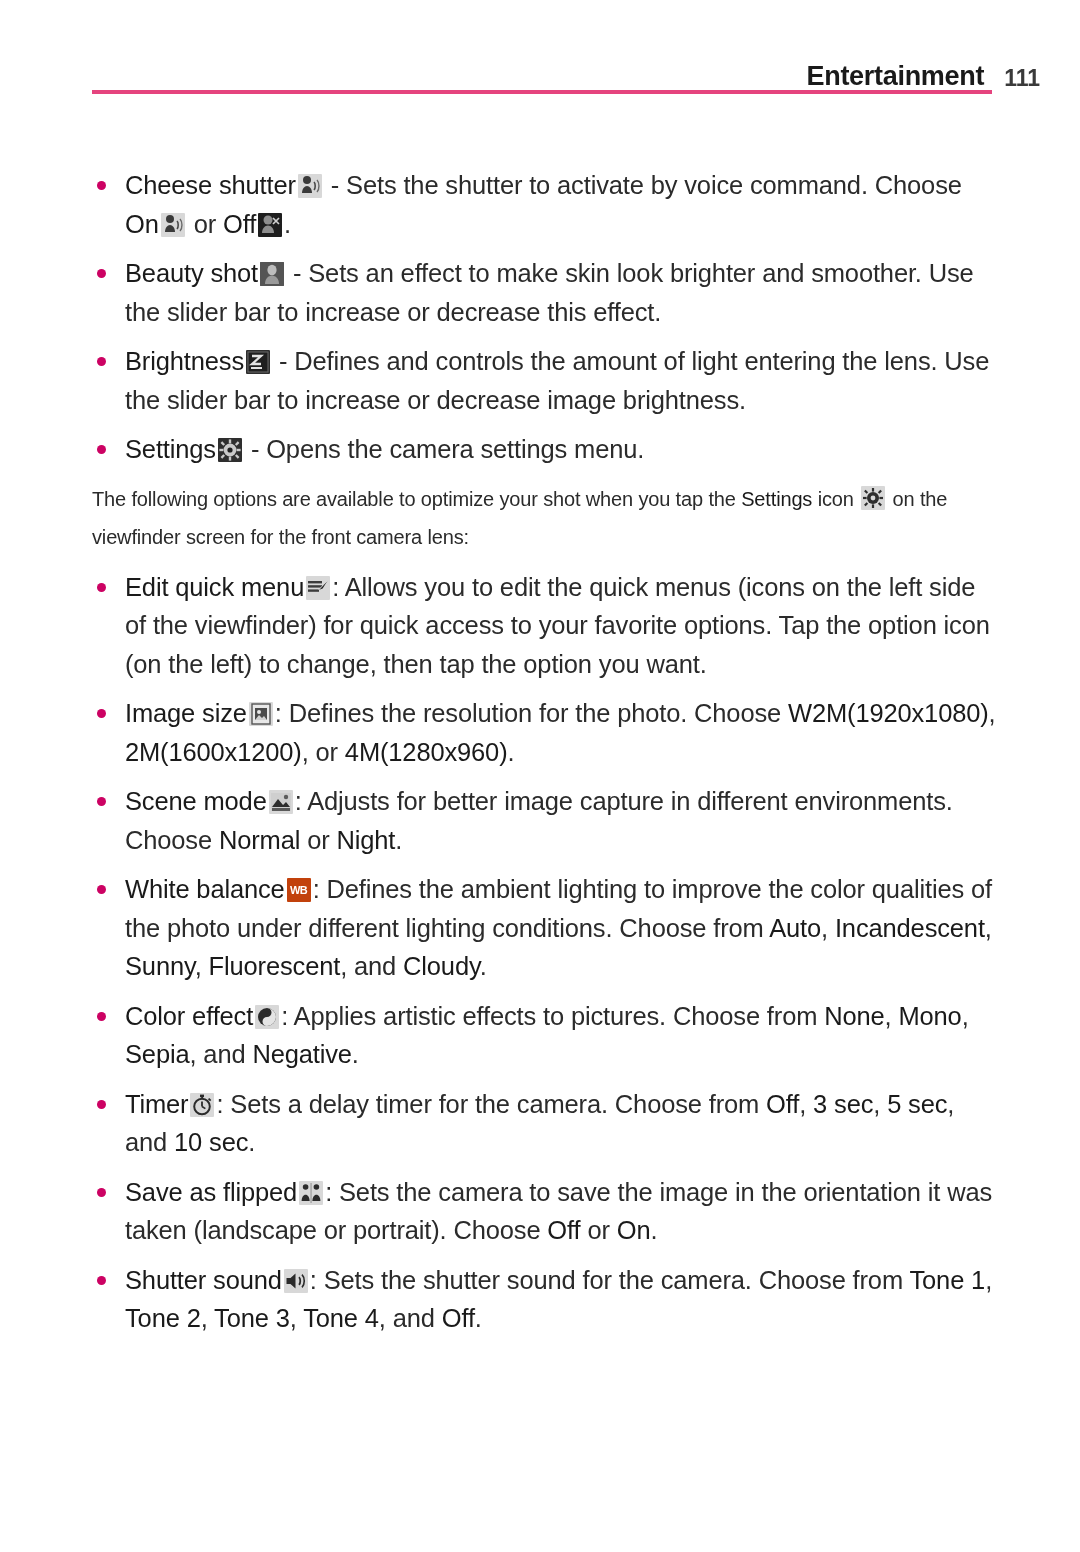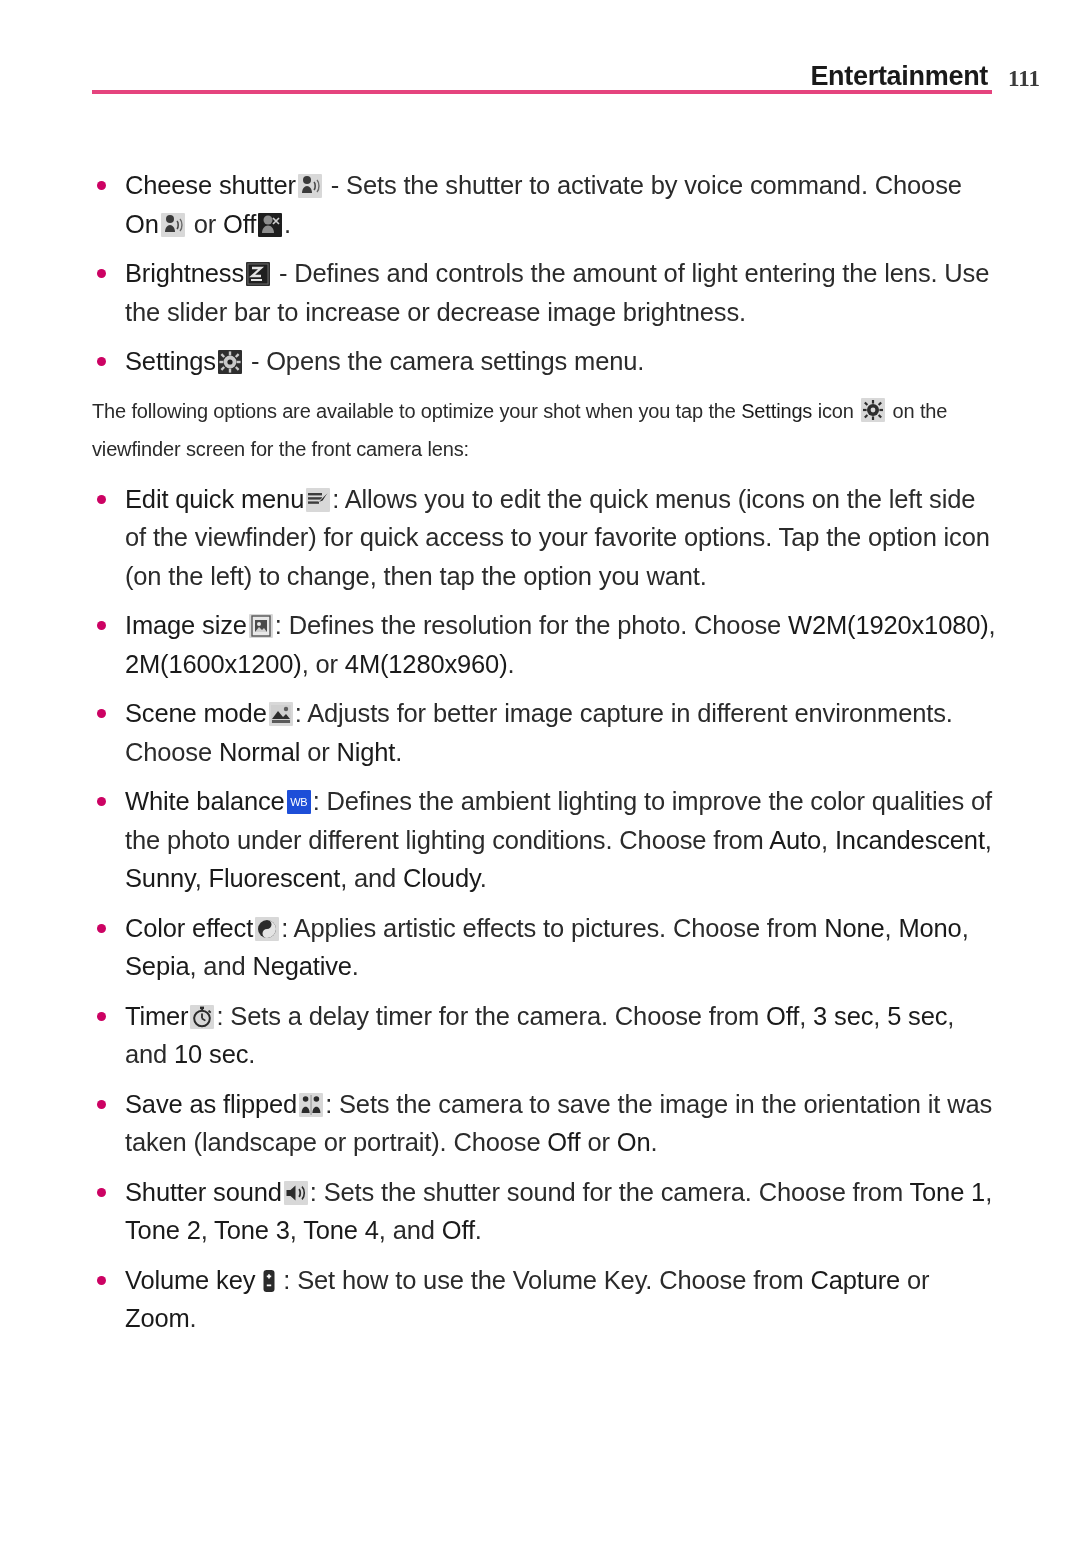--- a/index.html
+++ b/index.html
@@ -37,21 +37,20 @@
     letter-spacing: -0.3px;
     color: #1a1a1a;
     line-height: 1;
   }
   .header-page-number {
     font-size: 23px;
     font-weight: bold;
     color: #3a3a3a;
     margin-left: 20px;
     line-height: 1;
-    font-family: Liberation Serif, serif;
   }
   .header-rule {
     position: absolute;
     left: 92px;
     right: 88px;
     top: 38px;
     height: 4px;
     background: #e5447e;
   }
 
@@ -110,23 +109,23 @@
     text-align: center;
     font-size: 14px;
   }
   .ico svg { display: block; width: 100%; height: 100%; }
 
   .ico-light { background: #d8d8d8; }
   .ico-dark  { background: #2e2e2e; }
   .ico-mid   { background: #4a4a4a; }
   .ico-vdark { background: #1e1e1e; }
   .ico-wb {
-    background: #1d4ed8;
+    background: #c2410c;
     color: #ffffff;
-    font-weight: normal;
+    font-weight: bold;
     font-size: 11px;
     font-family: "Liberation Sans", sans-serif;
     letter-spacing: -0.5px;
   }
 </style>
 </head>
 <body>
 
 <div class="page-header">
   <div class="header-row">
@@ -150,20 +149,28 @@
             <path d="M4 19c0-4 2.4-7 5-7s5 3 5 7z" fill="#3a3a3a"></path>
             <path d="M16 8c1.6 1.6 1.6 6.4 0 8" stroke="#4a4a4a" stroke-width="1.6" fill="none"></path>
             <path d="M19 6c2.6 2.6 2.6 9.4 0 12" stroke="#6a6a6a" stroke-width="1.4" fill="none"></path>
           </svg></span><span> or </span><b>Off</b><span class="ico ico-vdark"><svg viewBox="0 0 24 24">
             <ellipse cx="10" cy="7" rx="4.5" ry="4.5" fill="#8e8e8e"></ellipse>
             <path d="M4 20c0-4.4 2.7-7.6 6-7.6s6 3.2 6 7.6z" fill="#8e8e8e"></path>
             <path d="M15 5l6 6M21 5l-6 6" stroke="#cfcfcf" stroke-width="1.7"></path>
           </svg></span><span>.</span></span>
   </div>
 
+  <div class="bullet-item">
+    <span class="bullet-dot"></span>
+    <span class="bullet-text"><b>Beauty shot</b><span class="ico ico-mid"><svg viewBox="0 0 24 24">
+            <rect width="24" height="24" fill="#545454"></rect>
+            <ellipse cx="12" cy="8" rx="4.6" ry="5.2" fill="#bdbdbd"></ellipse>
+            <path d="M5 22c0-5 3.2-8.5 7-8.5s7 3.5 7 8.5z" fill="#9a9a9a"></path>
+          </svg></span><span> - Sets an effect to make skin look brighter and smoother. Use the slider bar to increase or decrease this effect.</span></span>
+  </div>
 
   <div class="bullet-item">
     <span class="bullet-dot"></span>
     <span class="bullet-text"><b>Brightness</b><span class="ico ico-dark"><svg viewBox="0 0 24 24">
             <rect x="2" y="2" width="20" height="20" fill="#1f1f1f" stroke="#6a6a6a" stroke-width="1"></rect>
             <path d="M6 6h9l-9 8h9" stroke="#e3e3e3" stroke-width="2.3" fill="none"></path>
             <path d="M5 18h11" stroke="#e3e3e3" stroke-width="2"></path>
           </svg></span><span> - Defines and controls the amount of light entering the lens. Use the slider bar to increase or decrease image brightness.</span></span>
   </div>
 
@@ -274,22 +281,14 @@
 
   <div class="bullet-item">
     <span class="bullet-dot"></span>
     <span class="bullet-text"><b>Shutter sound</b><span class="ico ico-light"><svg viewBox="0 0 24 24">
             <path d="M2.5 9h4l5-4.5v15L6.5 15h-4z" fill="#2b2b2b"></path>
             <path d="M15 8.2c1.7 1.7 1.7 6 0 7.6" stroke="#2b2b2b" stroke-width="1.8" fill="none"></path>
             <path d="M18 5.6c3 3 3 9.8 0 12.8" stroke="#2b2b2b" stroke-width="1.6" fill="none"></path>
           </svg></span><span>: Sets the shutter sound for the camera. Choose from </span><b>Tone 1</b><span>, </span><b>Tone 2</b><span>, </span><b>Tone 3</b><span>, </span><b>Tone 4</b><span>, and </span><b>Off</b><span>.</span></span>
   </div>
 
-  <div class="bullet-item">
-    <span class="bullet-dot"></span>
-    <span class="bullet-text"><b>Volume key</b><span class="ico"><svg viewBox="0 0 24 24">
-            <rect x="6.5" y="1" width="11" height="22" rx="3" fill="#2b2b2b"></rect>
-            <path d="M12 5.2v4.4M9.8 7.4h4.4" stroke="#ffffff" stroke-width="1.7"></path>
-            <path d="M9.8 16.4h4.4" stroke="#ffffff" stroke-width="1.7"></path>
-          </svg></span><span>: Set how to use the Volume Key. Choose from </span><b>Capture</b><span> or </span><b>Zoom</b><span>.</span></span>
-  </div>
 
 </div>
 
 </body></html>

